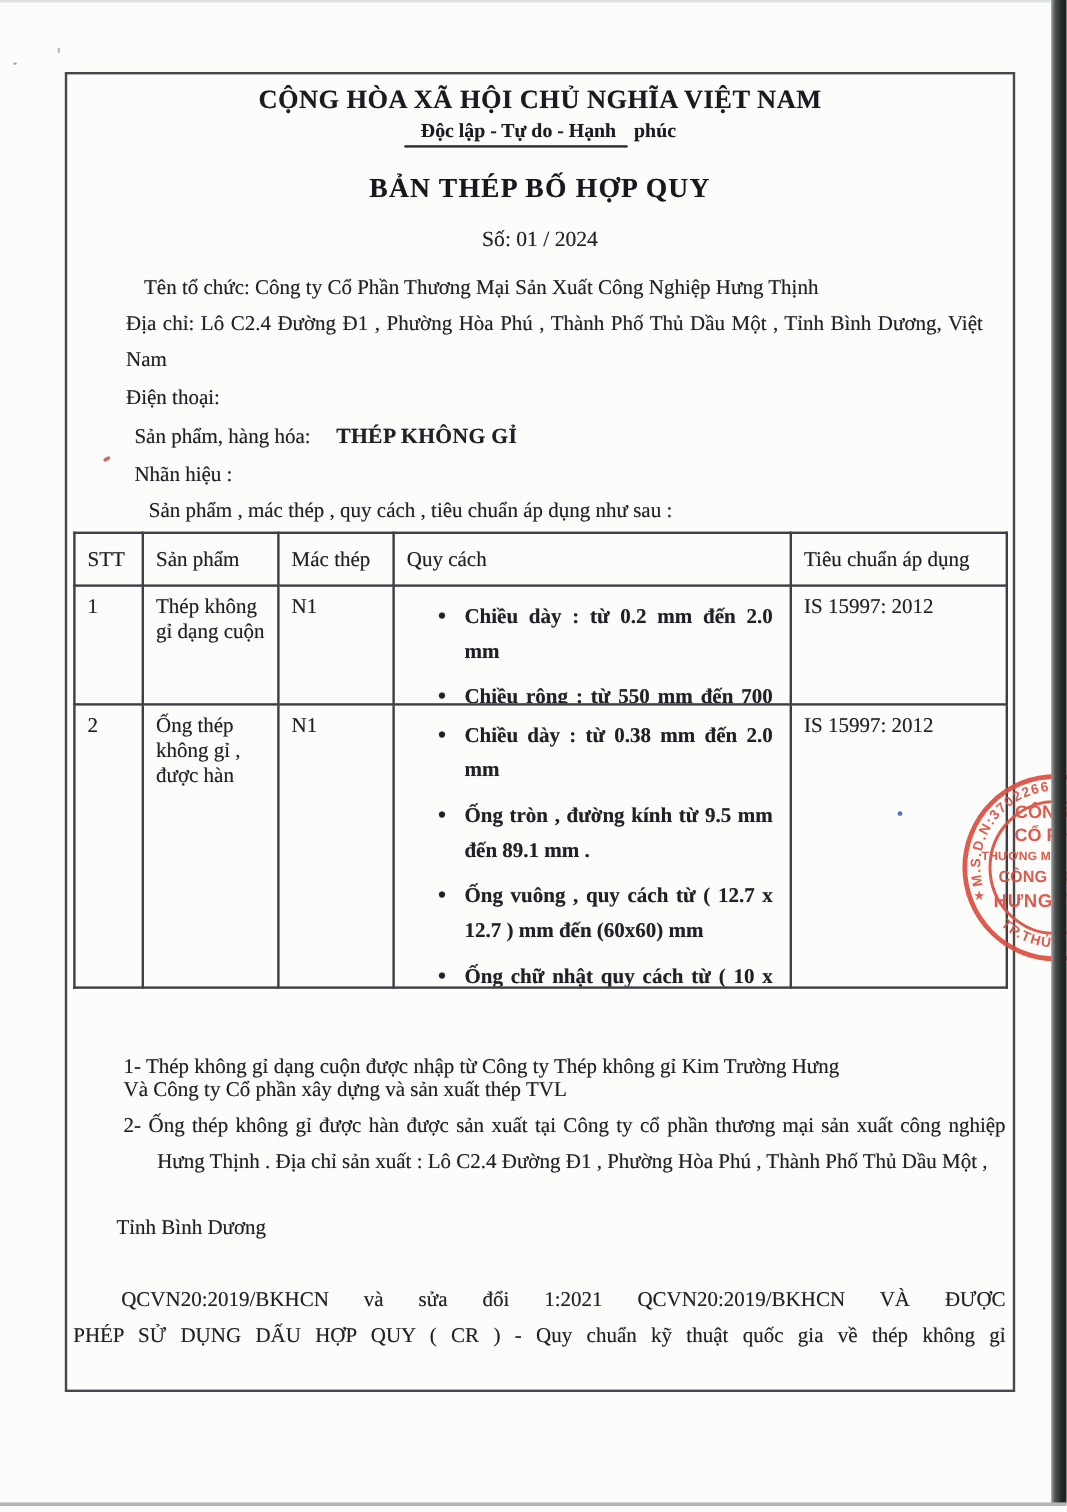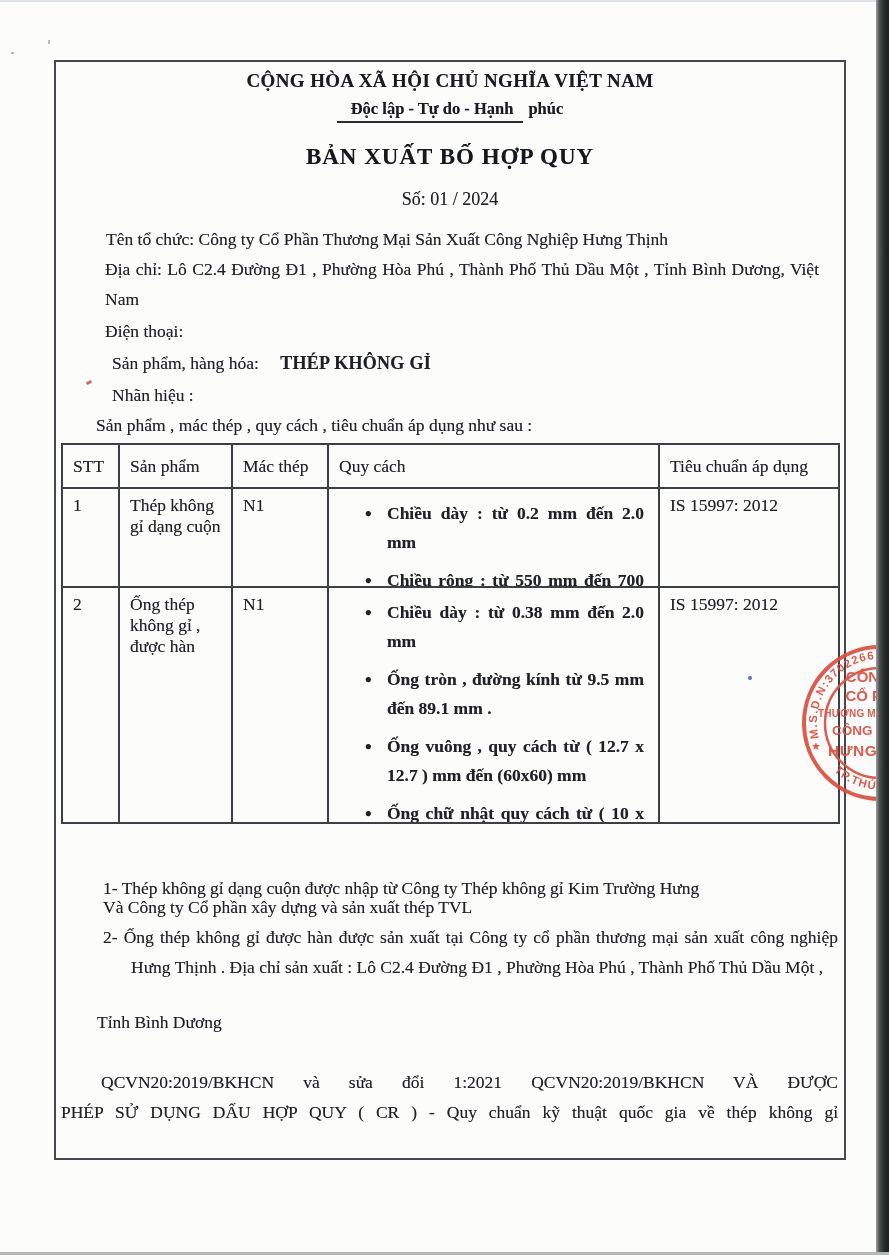--- a/index.html
+++ b/index.html
@@ -19,35 +19,35 @@
   .speck1{left:11px;top:52px;width:3px;height:2px;background:#9ba1a6;border-radius:50%;}
   .speck2{left:48px;top:40px;width:2px;height:4px;background:#b7bcc1;}
   .speck-red{left:86px;top:381px;width:6px;height:3px;background:#c4473c;transform:rotate(-25deg);border-radius:2px;opacity:.8;}
   .dot-blue{left:748px;top:676px;width:4px;height:4px;background:#3a55c0;border-radius:50%;opacity:.85;}
 
   .page-border{left:54px;top:60px;width:792px;height:1100px;
     border:2px solid #45484d;box-sizing:border-box;}
 
   
   .centered{left:54px;width:792px;text-align:center;}
-  .nat-title{top:70px;font-size:19px;font-weight:bold;letter-spacing:.4px;color:#191b21;}
+  .nat-title{top:70px;font-size:22px;font-weight:bold;letter-spacing:.4px;color:#191b21;}
   .motto{top:99px;font-size:16.5px;font-weight:bold;color:#191b21;}
   .motto-main{display:inline-block;border-bottom:2px solid #2a2c31;padding:0 10px 2px 14px;}
   .motto-tail{margin-left:5px;text-align:center;}
   .doc-title{top:144px;font-size:23px;font-weight:bold;letter-spacing:1px;color:#16181e;}
   .doc-number{top:189px;font-size:18px;}
 
   .body-line{font-size:17.5px;line-height:30px;}
-  .org-name{left:106px;top:224px;width:716px;}
+  .org-name{left:120px;top:224px;width:716px;}
   .org-address{left:105px;top:254px;width:714px;text-align:justify;}
   .phone{left:105px;top:316px;}
   .product{left:112px;top:348px;}
   .product b{font-size:18px;letter-spacing:.3px;margin-left:17px;}
   .brand{left:112px;top:380px;}
-  .intro{left:96px;top:410px;text-align:center;}
+  .intro{left:124px;top:410px;text-align:center;}
 
   
   .spec-table{left:61px;top:443px;width:777px;border-collapse:collapse;table-layout:fixed;}
   .spec-table td,.spec-table th{border:2px solid #3c3f44;font-size:17.5px;font-weight:normal;
     text-align:left;vertical-align:top;padding:6px 10px;overflow:hidden;
     text-shadow:0 0 0.6px rgba(31,33,38,0.5);}
   .spec-table th{height:30px;vertical-align:middle;}
   .th-stt,.td-stt{text-align:center;margin-left:20px;}
   .td-stt,.td-mac{text-align:center;padding-top:12px;}
   .td-sp{text-align:justify;padding-top:12px;padding-left:12px;padding-right:10px;}
@@ -86,21 +86,21 @@
 
   <div class="abs top-edge"></div>
   <div class="abs page-border"></div>
   <div class="abs speck1"></div>
   <div class="abs speck2"></div>
 
   <div class="abs centered nat-title doc-text">CỘNG HÒA XÃ HỘI CHỦ NGHĨA VIỆT NAM</div>
   <div class="abs centered motto doc-text">
     <span class="motto-main">Độc lập - Tự do - Hạnh</span><span class="motto-tail">phúc</span>
   </div>
-  <div class="abs centered doc-title doc-text">BẢN XUẤT BỐ HỢP QUY</div>
+  <div class="abs centered doc-title doc-text">BẢN THÉP BỐ HỢP QUY</div>
   <div class="abs centered doc-number doc-text">Số: 01 / 2024</div>
 
   <div class="abs body-line doc-text org-name">Tên tổ chức: Công ty Cổ Phần Thương Mại Sản Xuất Công Nghiệp Hưng Thịnh</div>
   <div class="abs body-line doc-text org-address">Địa chỉ: Lô C2.4 Đường Đ1 , Phường Hòa Phú , Thành Phố Thủ Dầu Một , Tỉnh Bình Dương, Việt Nam</div>
   <div class="abs body-line doc-text phone">Điện thoại:</div>
   <div class="abs body-line doc-text product">
     <span>Sản phẩm, hàng hóa: </span><b>THÉP KHÔNG GỈ</b>
   </div>
   <div class="abs body-line doc-text brand">Nhãn hiệu :</div>
   <div class="abs body-line doc-text intro">Sản phẩm , mác thép , quy cách , tiêu chuẩn áp dụng như sau :</div>

